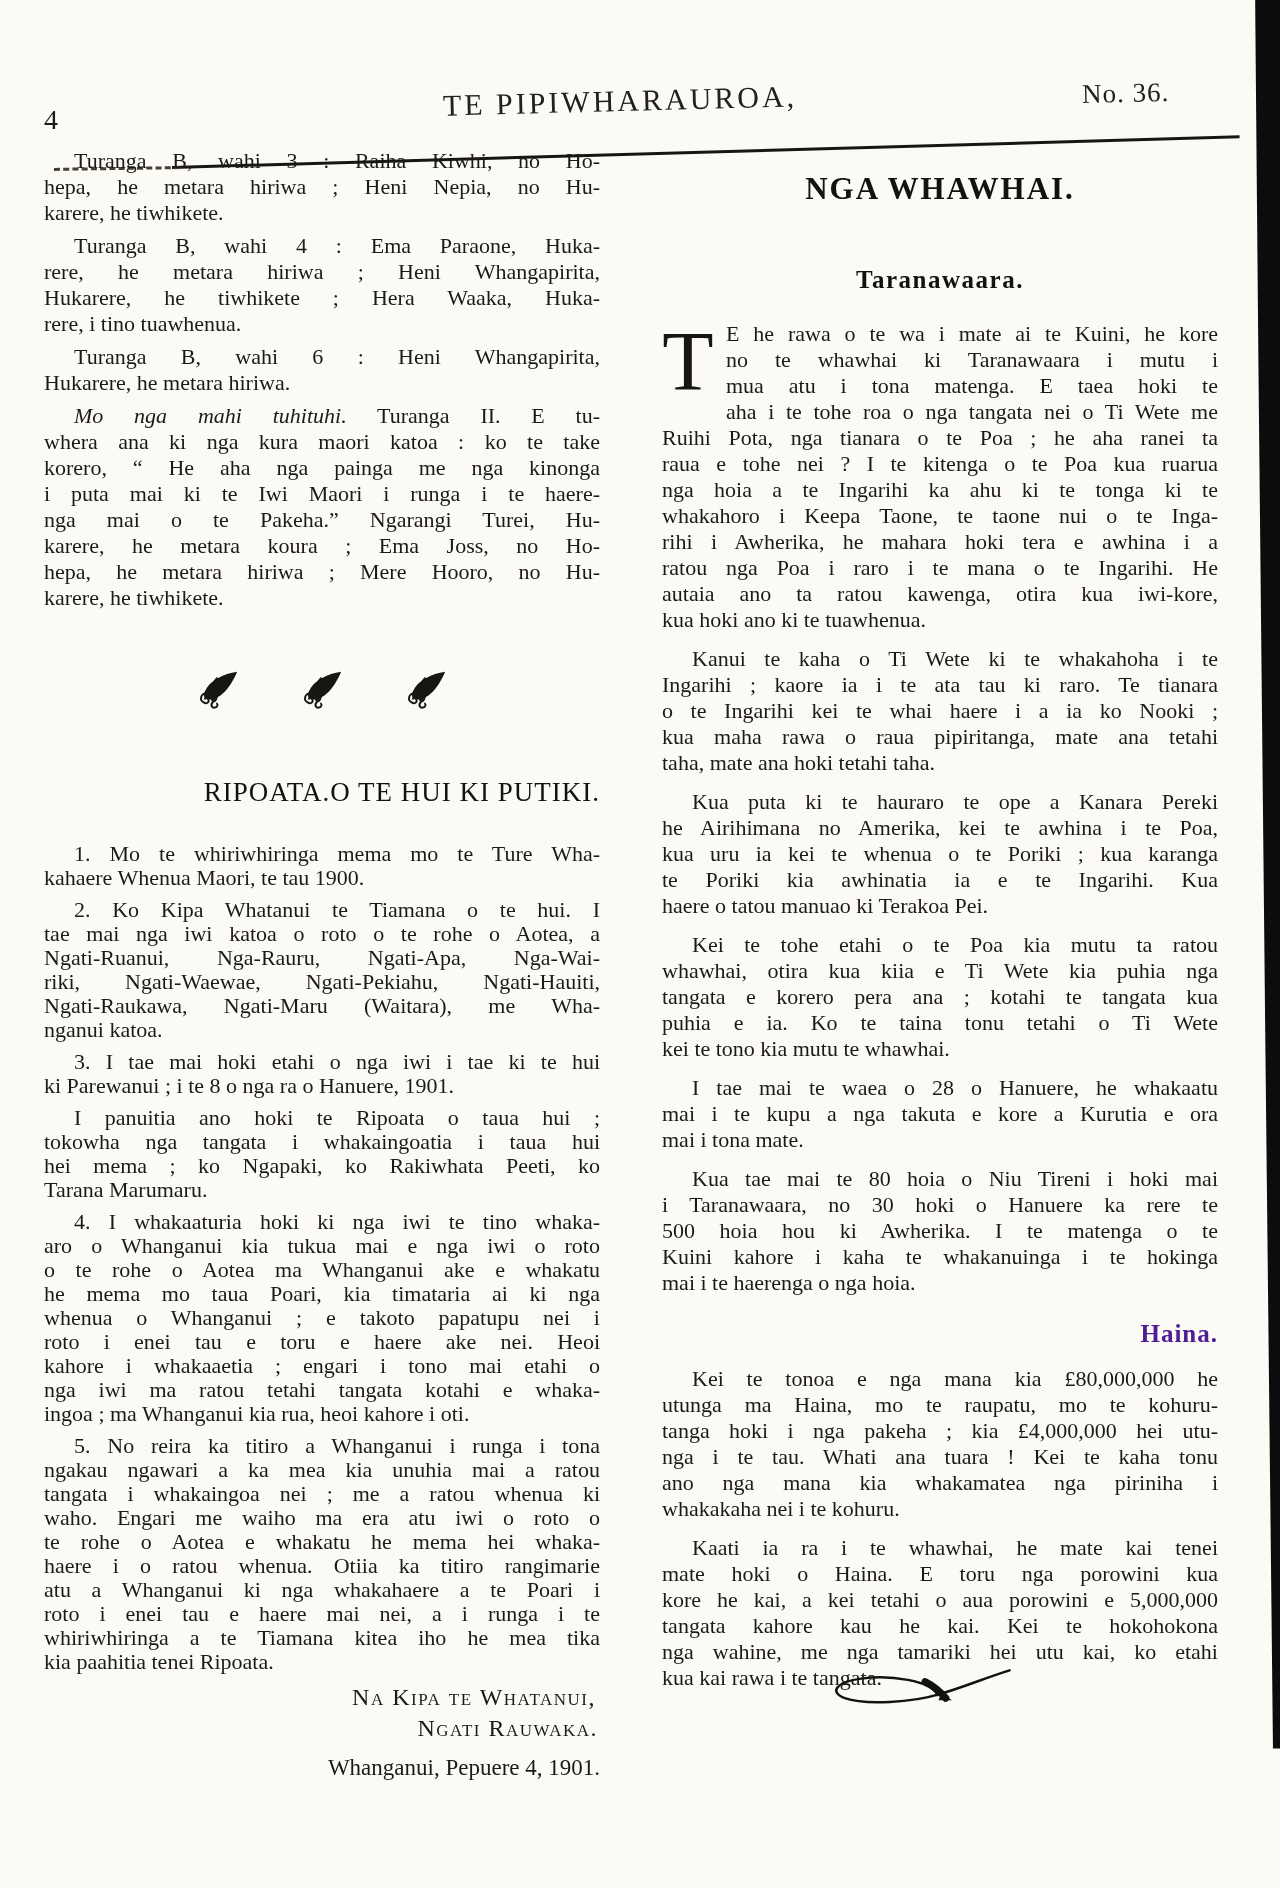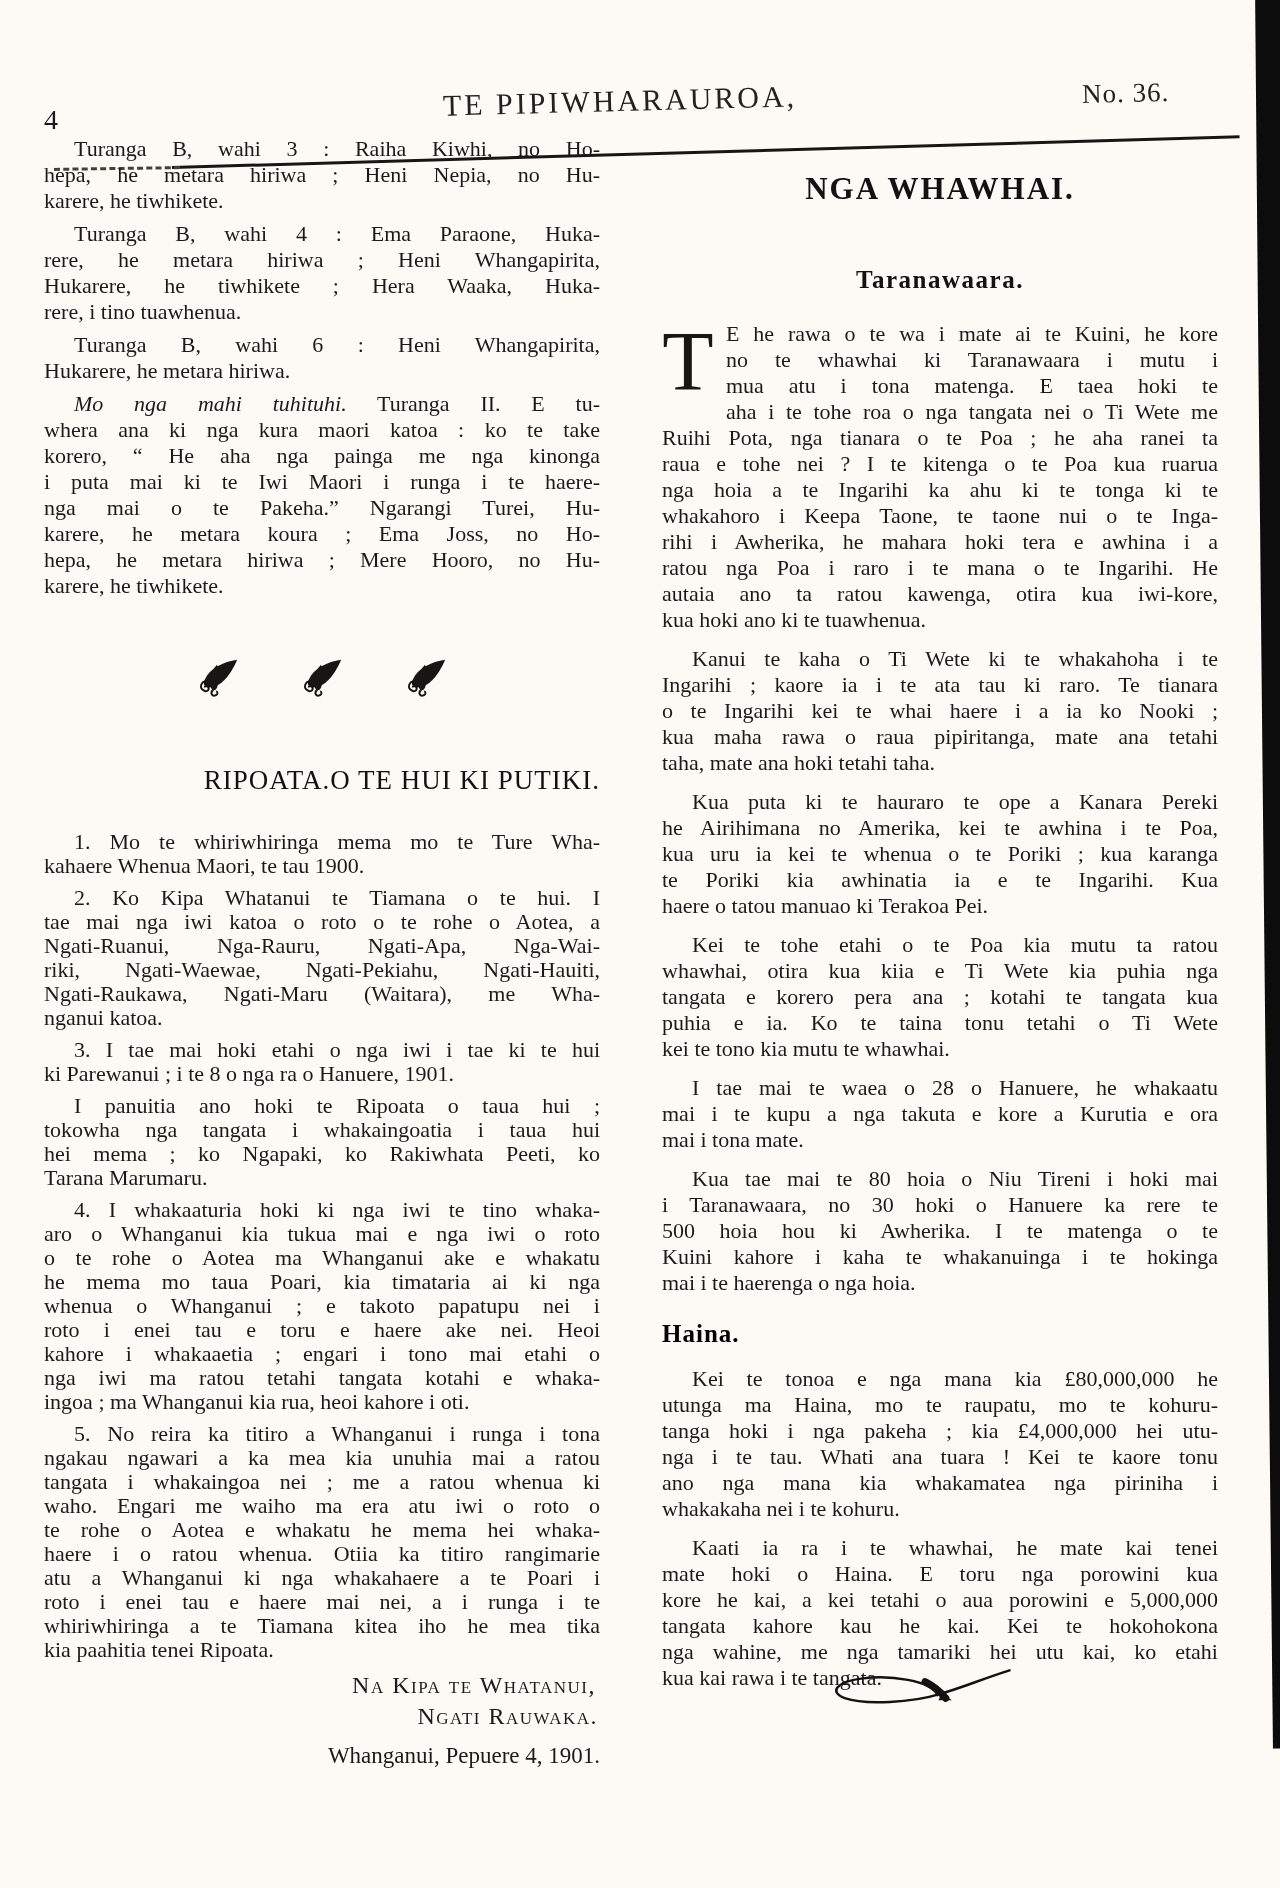--- a/index.html
+++ b/index.html
@@ -23,21 +23,21 @@
   #header-rule {
     position:absolute; left:172px; top:166px; width:1068px; height:3px;
     background:#181613; transform:rotate(-1.65deg); transform-origin:left center;
   }
   #header-rule-dashes {
     position:absolute; left:54px; top:167px; width:126px; height:0;
     border-top:3px dashed #454036; transform:rotate(-0.8deg);
   }
 
   
-  #left-col  { position:absolute; left:44px;  top:136px; width:556px; }
+  #left-col  { position:absolute; left:44px;  top:148px; width:556px; }
   #right-col { position:absolute; left:662px; top:150px; width:556px; }
 
   .para { font-size:22px; margin:0 0 7px 0; }
   .line { text-align:justify; text-align-last:justify; line-height:26px; white-space:normal; }
   .lines .line:last-child { text-align-last:left; }
   .indent, .lead-line { text-indent:30px; }
 
   .items .para { margin-bottom:8px; }
   .items .line { line-height:24px; }
 
@@ -66,22 +66,22 @@
   #nga-whawhai-heading {
     text-align:center; font-weight:bold; font-size:31px; letter-spacing:2px;
     color:#141210; line-height:36px;
   }
   #taranawaara-heading {
     text-align:center; font-weight:bold; font-size:25px; letter-spacing:1.5px;
     margin-top:58px; line-height:30px; color:#141210;
   }
   #lead-paragraph { margin-top:26px; }
   #haina-heading {
-    text-align:left; font-weight:bold; font-size:25px; letter-spacing:1px;
-    margin:24px 0 18px 0; color:#000000;
+    text-align:right; font-weight:bold; font-size:25px; letter-spacing:1px;
+    margin:24px 0 18px 0; color:#4c1d95;
   }
 
   
   .dropcap {
     float:left; font-size:84px; line-height:76px; height:78px; width:52px;
     margin:3px 12px 0 0; color:#181613; text-align:center;
   }
 
   
   #flourish { position:absolute; left:818px; top:1664px; width:206px; height:56px; }
@@ -266,21 +266,21 @@
         <div class="line">Kuini kahore i kaha te whakanuinga i te hokinga</div>
         <div class="line">mai i te haerenga o nga hoia.</div>
       </div>
 
     <h3 id="haina-heading">Haina.</h3>
 
     <div class="para lines">
         <div class="line indent">Kei te tonoa e nga mana kia £80,000,000 he</div>
         <div class="line">utunga ma Haina, mo te raupatu, mo te kohuru-</div>
         <div class="line">tanga hoki i nga pakeha ;  kia £4,000,000 hei utu-</div>
-        <div class="line">nga i te tau.  Whati ana tuara !  Kei te kaore tonu</div>
+        <div class="line">nga i te tau.  Whati ana tuara !  Kei te kaha tonu</div>
         <div class="line">ano nga mana kia whakamatea nga piriniha i</div>
         <div class="line">whakakaha nei i te kohuru.</div>
       </div>
     <div class="para lines">
         <div class="line indent">Kaati ia ra i te whawhai, he mate kai tenei</div>
         <div class="line">mate hoki o Haina.  E toru nga porowini kua</div>
         <div class="line">kore he kai, a kei tetahi o aua porowini e 5,000,000</div>
         <div class="line">tangata kahore kau he kai.    Kei te hokohokona</div>
         <div class="line">nga wahine, me nga tamariki hei utu kai, ko etahi</div>
         <div class="line">kua kai rawa i te tangata.</div>

